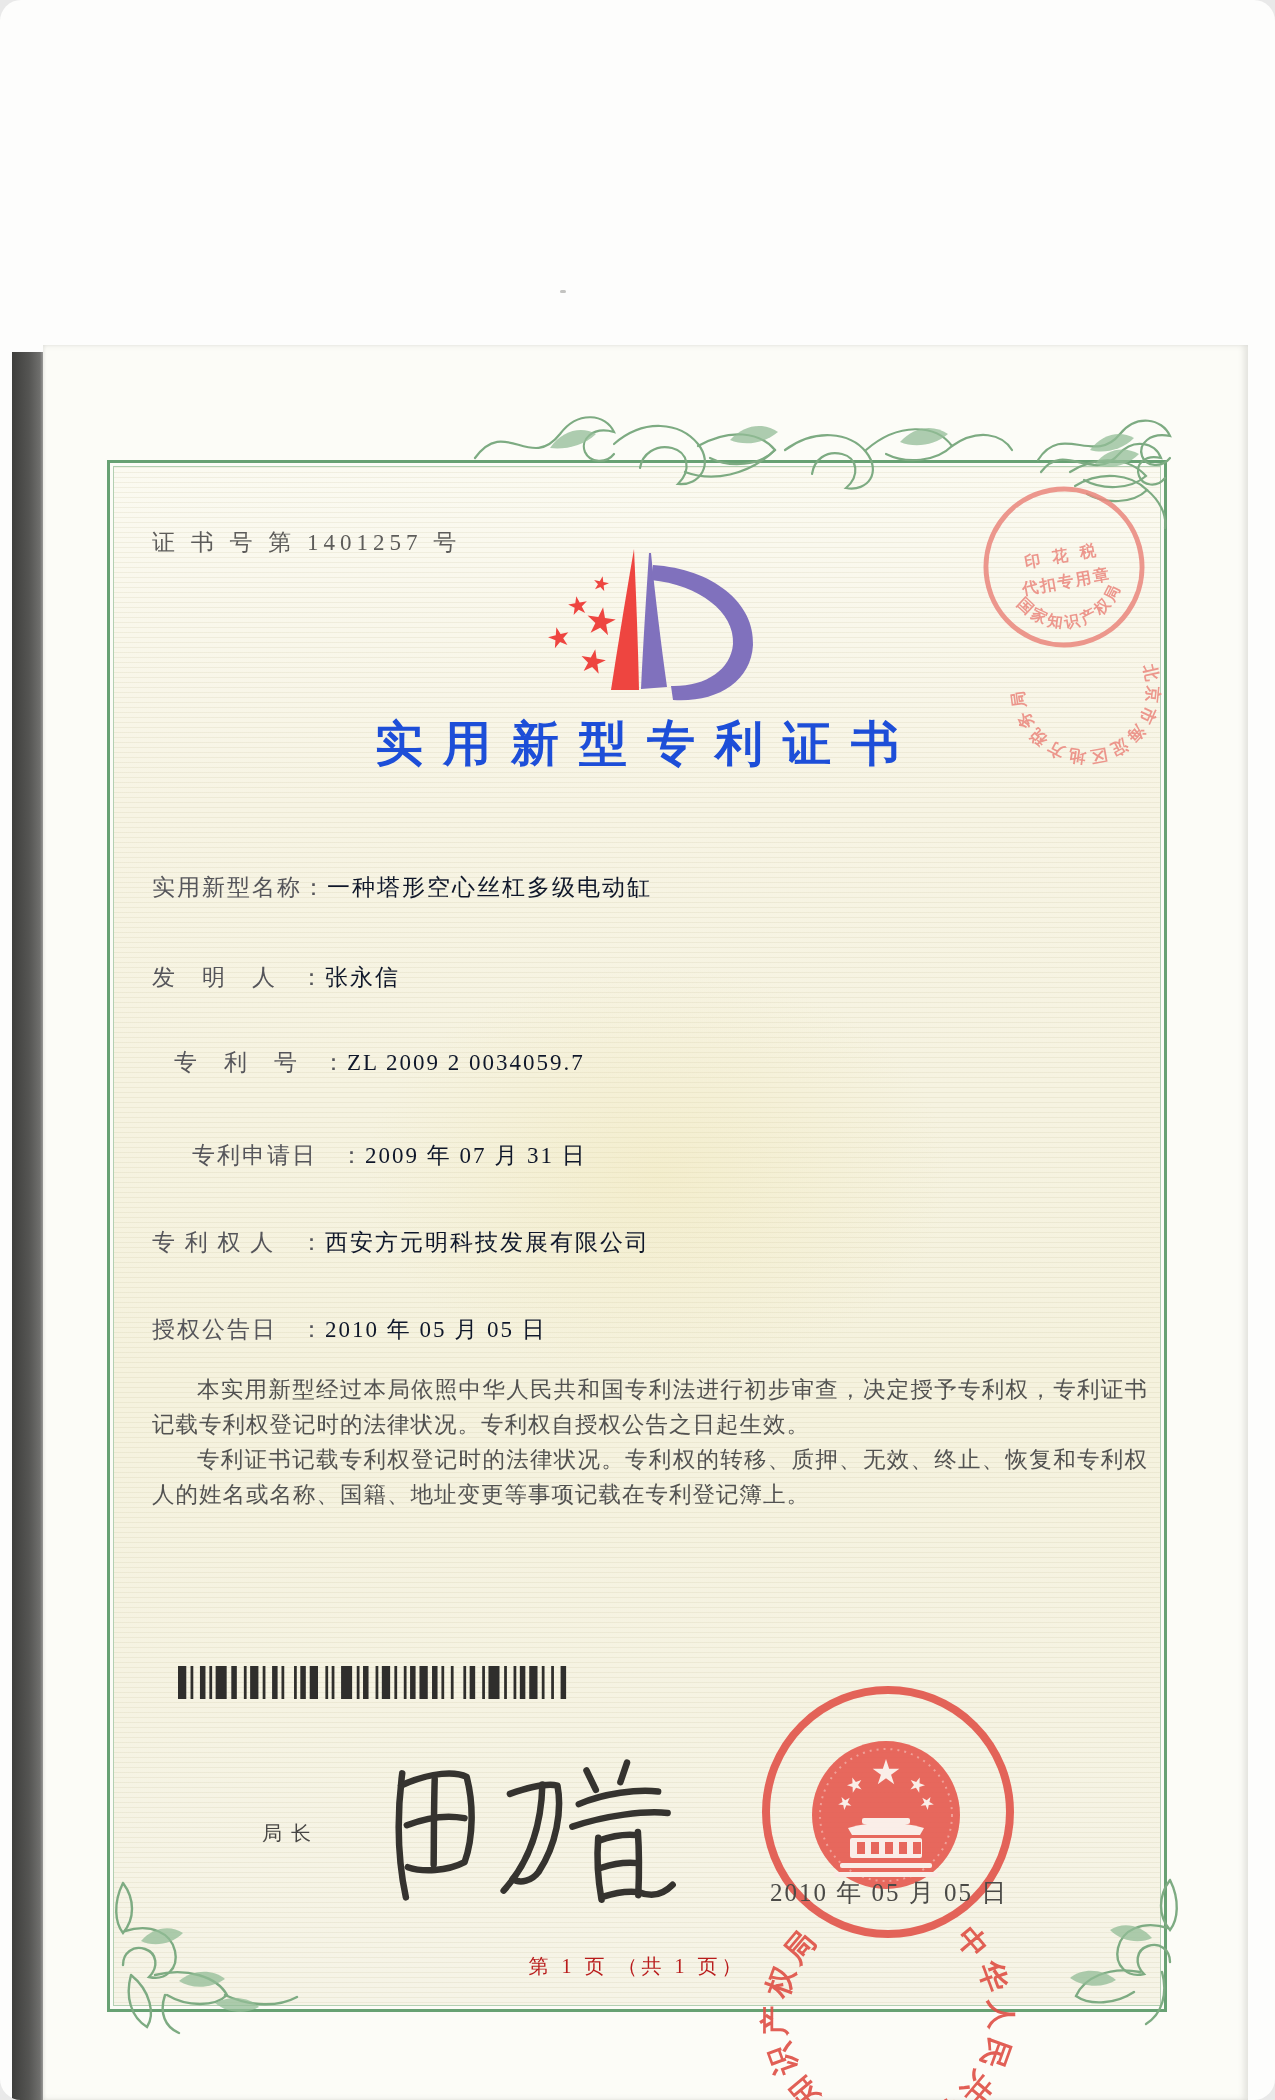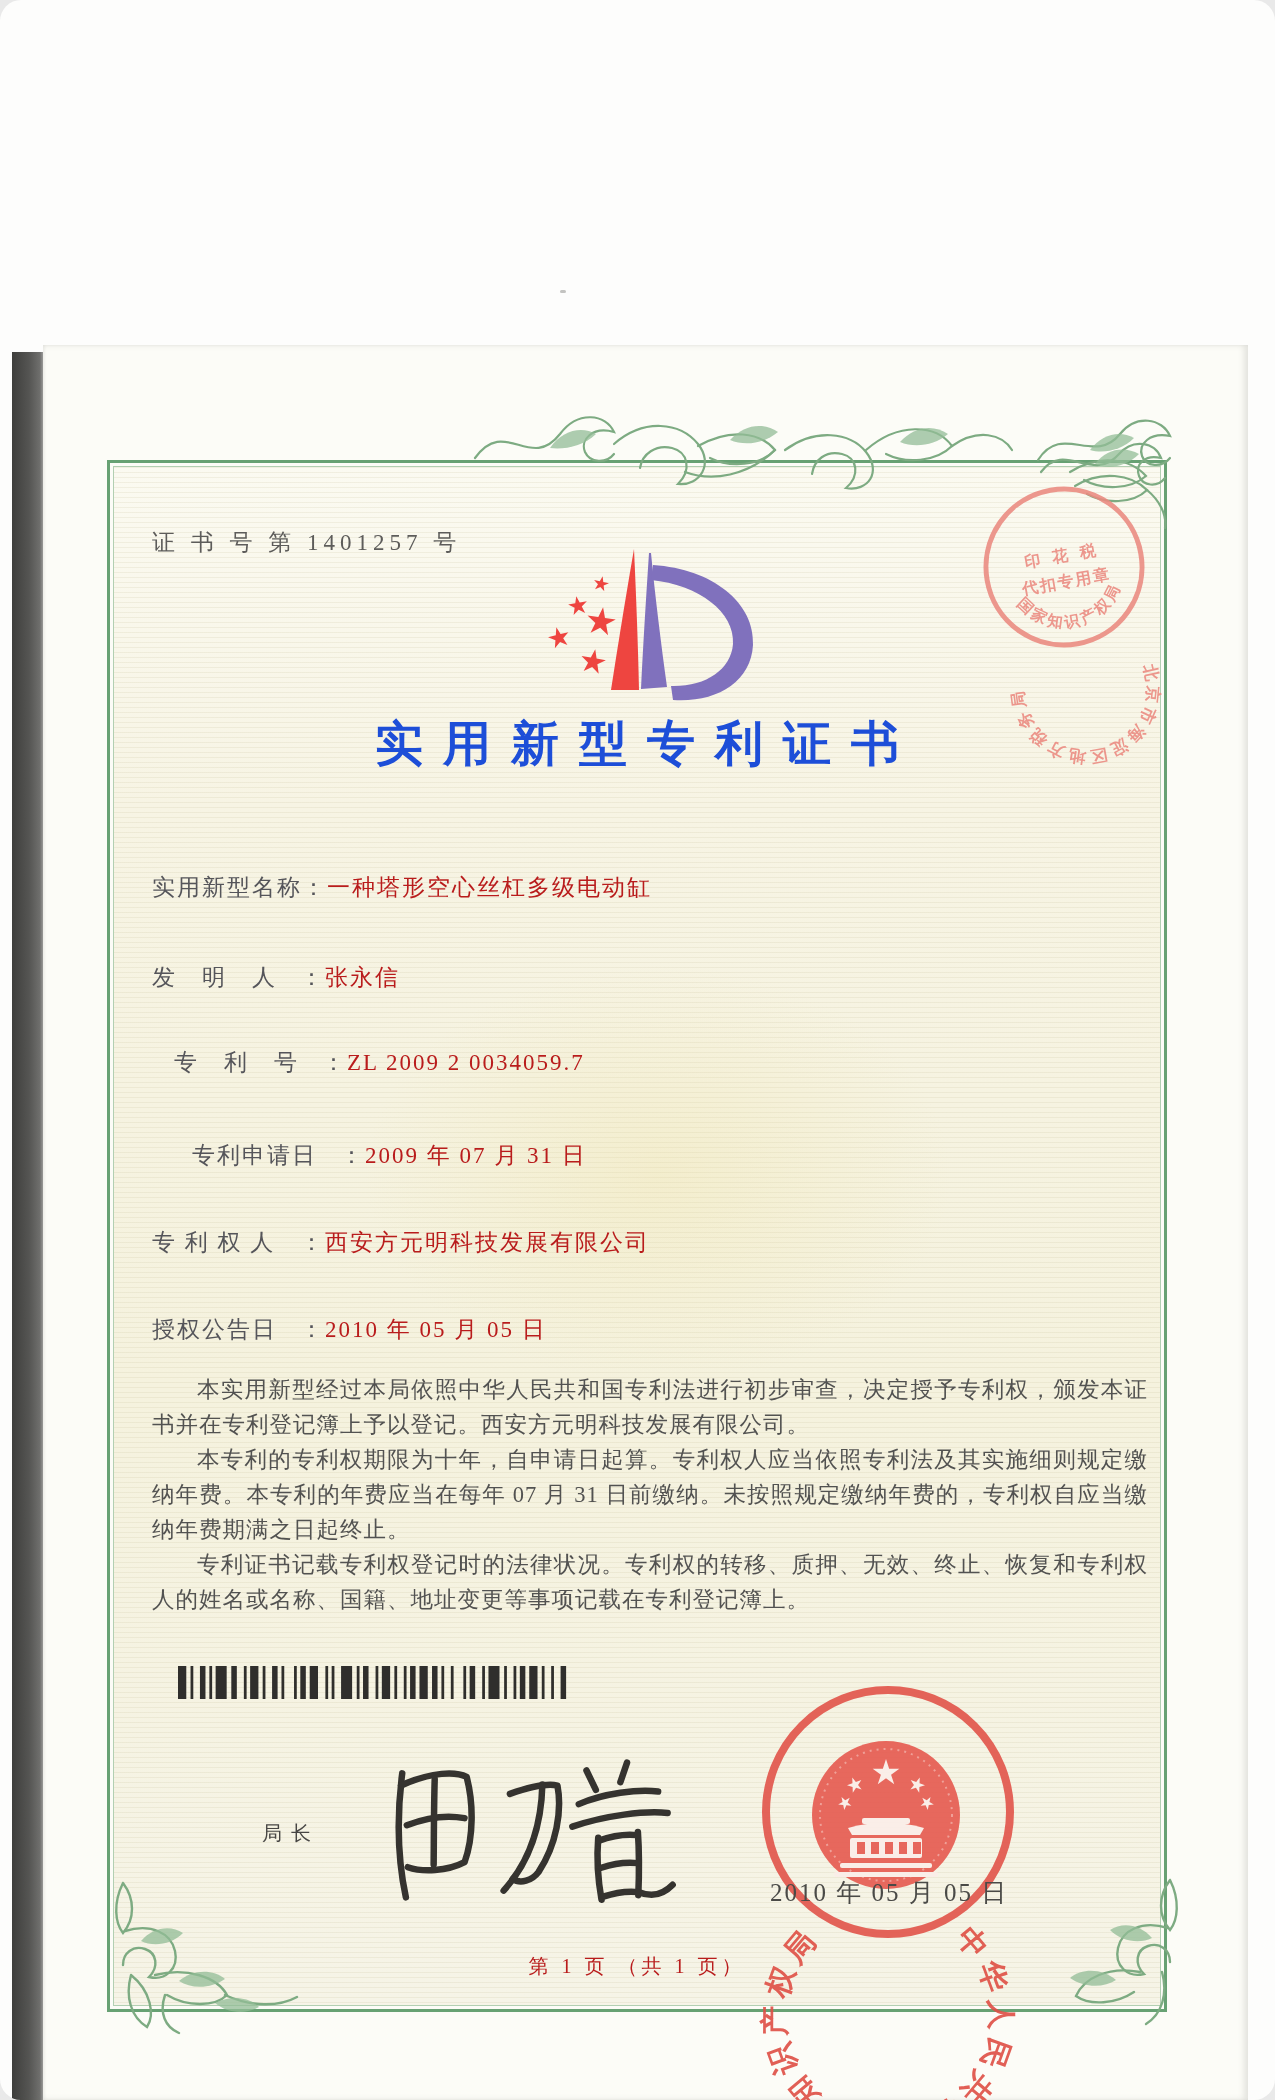--- a/index.html
+++ b/index.html
@@ -23,21 +23,21 @@
     background:
       radial-gradient(ellipse 420px 300px at 52% 46%, rgba(236,222,150,.25), rgba(0,0,0,0) 70%),
       repeating-linear-gradient(180deg, rgba(188,180,138,.16) 0 1px, rgba(0,0,0,0) 1px 5px),
       linear-gradient(180deg,#fbfaf1 0%,#f7f4e4 22%,#f5f2de 60%,#f6f4e7 100%);}
   
   .certno{position:absolute;left:152px;top:527px;font-size:23px;letter-spacing:5px;color:#5d5c5a;}
   .title{position:absolute;left:107px;top:712px;width:1060px;text-align:center;
     font-size:48px;font-weight:600;letter-spacing:20px;color:#1d4ed8;text-indent:20px;}
   .field{position:absolute;left:152px;font-size:23px;color:#55555a;letter-spacing:2px;white-space:nowrap;}
   .field .lbl{display:inline-block;min-width:148px;}
-  .field .val{color:#b91c1c;}
+  .field .val{color:#0f172a;}
   .paras{position:absolute;left:152px;top:1372px;width:996px;font-size:22.5px;
     line-height:35px;color:#525251;text-align:justify;letter-spacing:1px;}
   .paras p{margin:0;text-indent:2em;}
   .juzhang{position:absolute;left:262px;top:1820px;font-size:20px;letter-spacing:9px;color:#474644;}
   .issue-date{position:absolute;left:770px;top:1876px;width:240px;font-size:25px;
     letter-spacing:2px;color:#4a4a47;white-space:nowrap;}
   .footer{position:absolute;left:107px;top:1953px;width:1060px;text-align:center;
     font-size:20px;letter-spacing:4px;color:#b91c1c;}
   svg{position:absolute;overflow:visible;}
   .seal-text{font-family:"Liberation Serif","DejaVu Serif",serif;font-weight:700;}
@@ -173,22 +173,21 @@
     <span class="lbl">专利申请日</span><span>：</span><span class="val">2009 年 07 月 31 日</span>
   </div>
   <div class="field" style="top:1227px;">
     <span class="lbl">专 利 权 人</span><span>：</span><span class="val">西安方元明科技发展有限公司</span>
   </div>
   <div class="field" style="top:1314px;">
     <span class="lbl">授权公告日</span><span>：</span><span class="val">2010 年 05 月 05 日</span>
   </div>
 
   <div class="paras">
-    <p>本实用新型经过本局依照中华人民共和国专利法进行初步审查，决定授予专利权，颁发本证书并在专利登记簿上予以登记。西安方元明科技发展有限公司。</p>
-    <p>本专利的专利权期限为十年，自申请日起算。专利权人应当依照专利法及其实施细则规定缴纳年费。本专利的年费应当在每年 07 月 31 日前缴纳。未按照规定缴纳年费的，专利权自应当缴纳年费期满之日起终止。</p>
+    <p>本实用新型经过本局依照中华人民共和国专利法进行初步审查，决定授予专利权，专利证书记载专利权登记时的法律状况。专利权自授权公告之日起生效。</p>
     <p>专利证书记载专利权登记时的法律状况。专利权的转移、质押、无效、终止、恢复和专利权人的姓名或名称、国籍、地址变更等事项记载在专利登记簿上。</p>
   </div>
 
   <svg style="left:178px;top:1666px;" width="392" height="33" viewBox="0 0 392 33">
       <rect x="0.00" y="0" width="8.28" height="33" fill="#2f2e2c"></rect>
       <rect x="12.54" y="0" width="2.76" height="33" fill="#2f2e2c"></rect>
       <rect x="21.95" y="0" width="5.52" height="33" fill="#2f2e2c"></rect>
       <rect x="31.36" y="0" width="2.76" height="33" fill="#2f2e2c"></rect>
       <rect x="37.63" y="0" width="11.04" height="33" fill="#2f2e2c"></rect>
       <rect x="53.31" y="0" width="5.52" height="33" fill="#2f2e2c"></rect>

